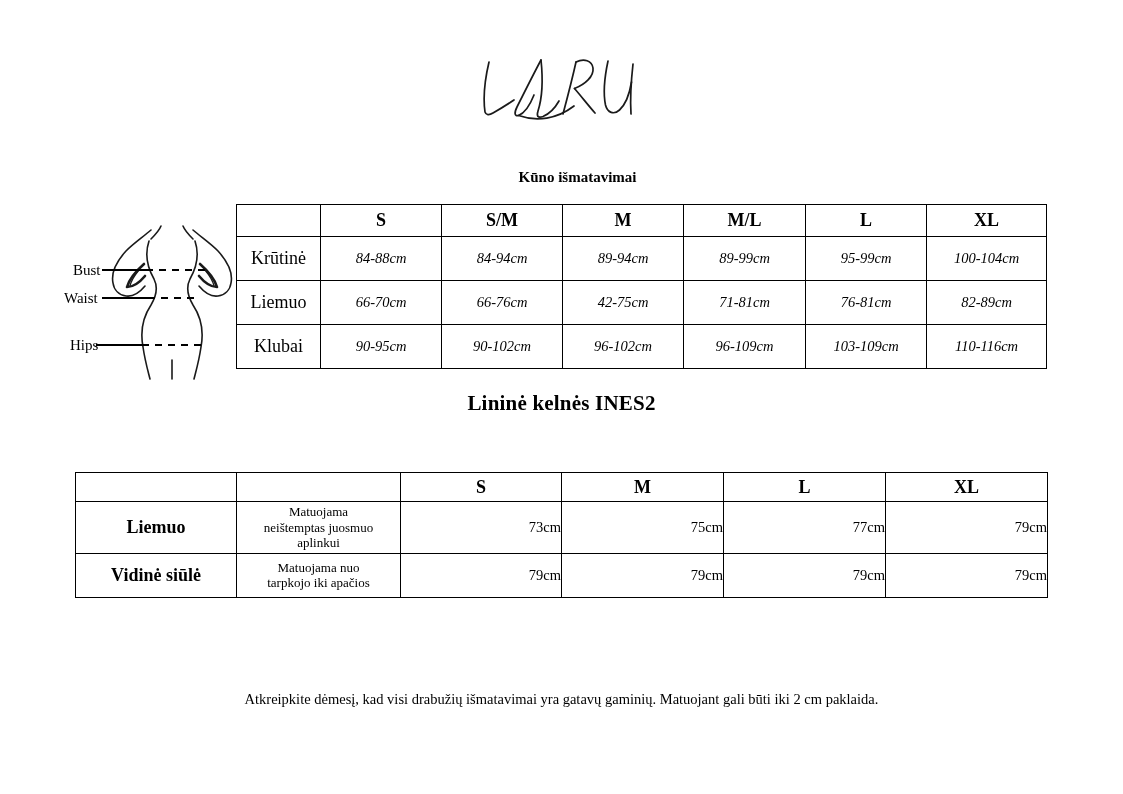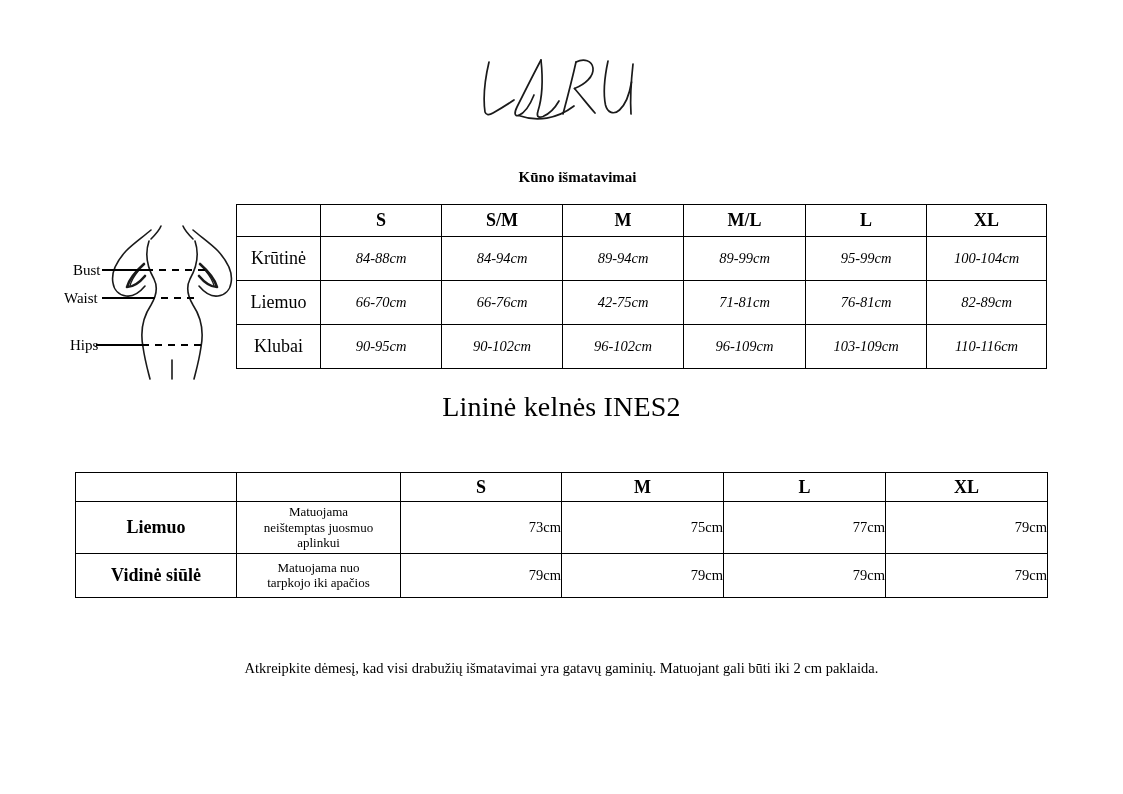--- a/index.html
+++ b/index.html
@@ -6,21 +6,21 @@
   body{
     width:1123px;height:794px;background:#ffffff;color:#000;
     font-family:"Liberation Serif","DejaVu Serif",serif;
     position:relative;overflow:hidden;
   }
   .abs{position:absolute;}
   .center-line{left:0;width:1123px;text-align:center;}
 
   
   .h-small{font-size:15px;font-weight:bold;margin-left:16px;}
-  .h-large{font-size:28px;font-weight:normal;letter-spacing:.2px;}
+  .h-large{font-size:21px;font-weight:bold;letter-spacing:.2px;}
   .footer-note{font-size:14.5px;}
 
   
   table{border-collapse:collapse;table-layout:fixed;background:#fff;}
   td,th{border:1px solid #000;text-align:center;vertical-align:middle;padding:0;overflow:hidden;}
 
   .t1{width:810px;}
   .t1 thead th{height:31px;font-size:18px;font-weight:bold;}
   .t1 tbody tr{height:44px;}
   .t1 .rowlabel{font-size:18px;font-weight:normal;}
@@ -197,15 +197,15 @@
         <td class="rowlabel">Vidinė siūlė</td>
         <td class="desc">Matuojama nuo tarpkojo iki apačios</td>
         <td class="val">79cm</td>
         <td class="val">79cm</td>
         <td class="val">79cm</td>
         <td class="val">79cm</td>
       </tr>
     </tbody>
   </table>
 
-  <div class="abs center-line footer-note" style="top:660px;">Atkreipkite dėmesį, kad visi drabužių išmatavimai yra gatavų gaminių. Matuojant gali būti iki 2 cm paklaida.</div>
+  <div class="abs center-line footer-note" style="top:691px;">Atkreipkite dėmesį, kad visi drabužių išmatavimai yra gatavų gaminių. Matuojant gali būti iki 2 cm paklaida.</div>
 
 </div>
 
 </body></html>

